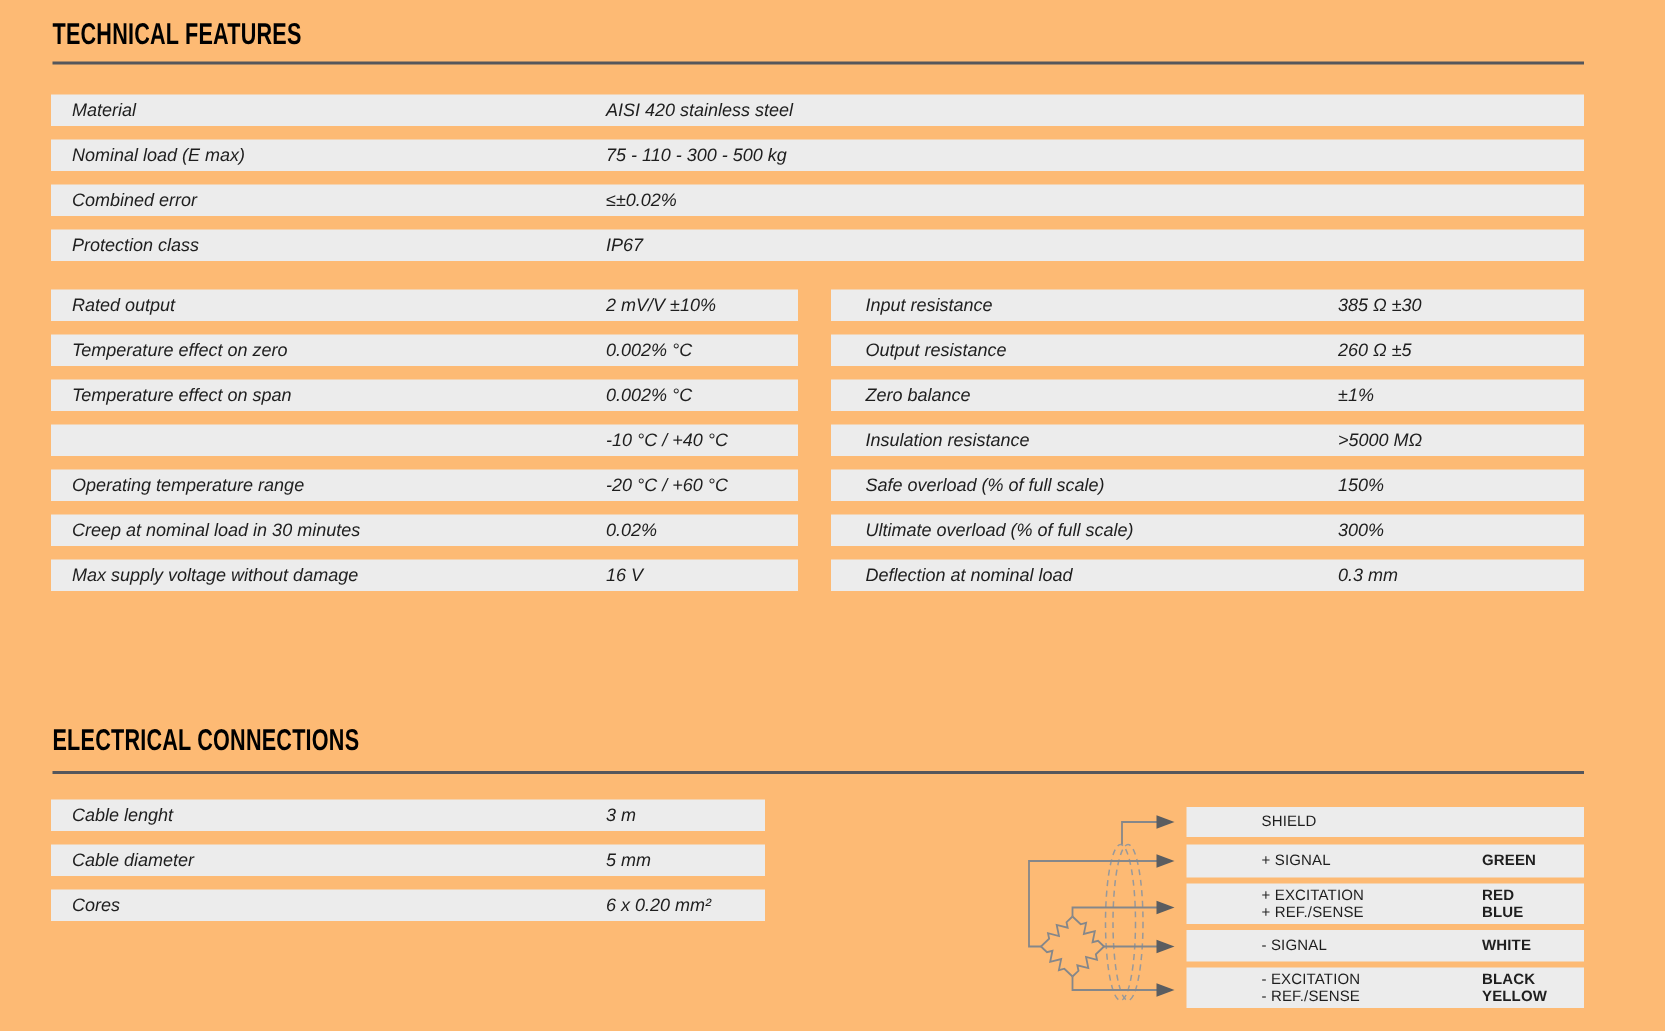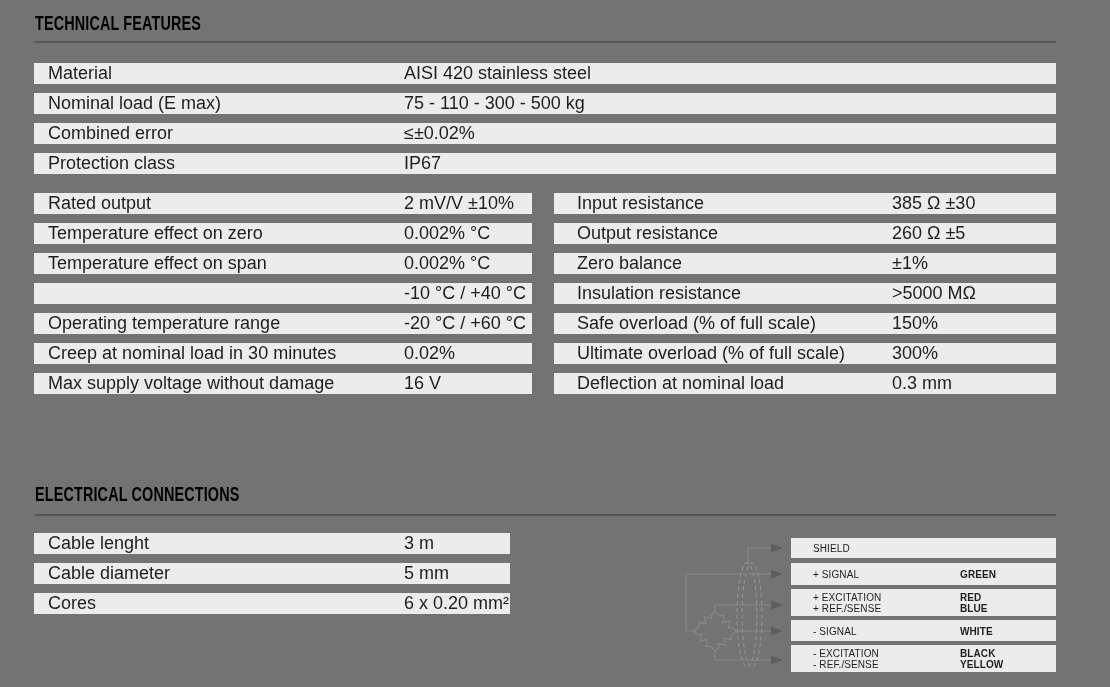--- a/index.html
+++ b/index.html
@@ -1,37 +1,37 @@
 <!DOCTYPE html>
 <html><head>
 <meta charset="utf-8">
 <style>
   html,body{margin:0;padding:0;background:#fff;}
   .page{
-    position:relative;width:1110px;height:687px;background:#737373;
+    position:relative;width:1110px;height:687px;background:#fdba74;
     font-family:"Liberation Sans","DejaVu Sans",sans-serif;
     color:#1e1e1e;overflow:hidden;
   }
   .sec-title{
     position:absolute;left:35px;margin:0;font-size:20px;font-weight:700;color:#000;
     letter-spacing:0.2px;white-space:nowrap;transform:scaleX(0.72);transform-origin:0 50%;
     line-height:20px;
   }
   .rule{position:absolute;left:35px;width:1021px;height:2px;background:#55565b;}
   .rows{position:absolute;}
-  .spec-row{position:relative;height:21px;background:#ececec;margin-bottom:9px;font-size:18px;}
+  .spec-row{position:relative;height:21px;background:#ececec;margin-bottom:9px;font-size:12px;font-style:italic;}
   .spec-row .lbl{position:absolute;left:14px;top:0;line-height:21px;white-space:nowrap;}
   .spec-row .val{position:absolute;left:370px;top:0;line-height:21px;white-space:nowrap;}
   .rows.rightcol .spec-row .lbl{left:23px;}
   .rows.rightcol .spec-row .val{left:338px;}
   
   .wire-row{position:absolute;left:791px;width:265px;background:#ececec;font-size:10px;}
   .wire-row .wire-labels{position:absolute;left:22px;top:50%;transform:translateY(-50%);}
   .wire-row .wire-colors{position:absolute;left:169px;top:50%;transform:translateY(-50%);font-weight:bold;}
-  .wire-row span{display:block;line-height:11px;white-space:nowrap;letter-spacing:0.1px;}
+  .wire-row span{display:block;line-height:11px;white-space:nowrap;letter-spacing:0.1px;margin-left:28px;}
   .w1{top:538px;height:20px;}
   .w2{top:563px;height:22px;}
   .w3{top:589px;height:27px;}
   .w4{top:620px;height:21px;}
   .w5{top:645px;height:27px;}
   .diagram{position:absolute;left:670px;top:535px;width:130px;height:150px;}
 </style>
 </head>
 <body>
 

